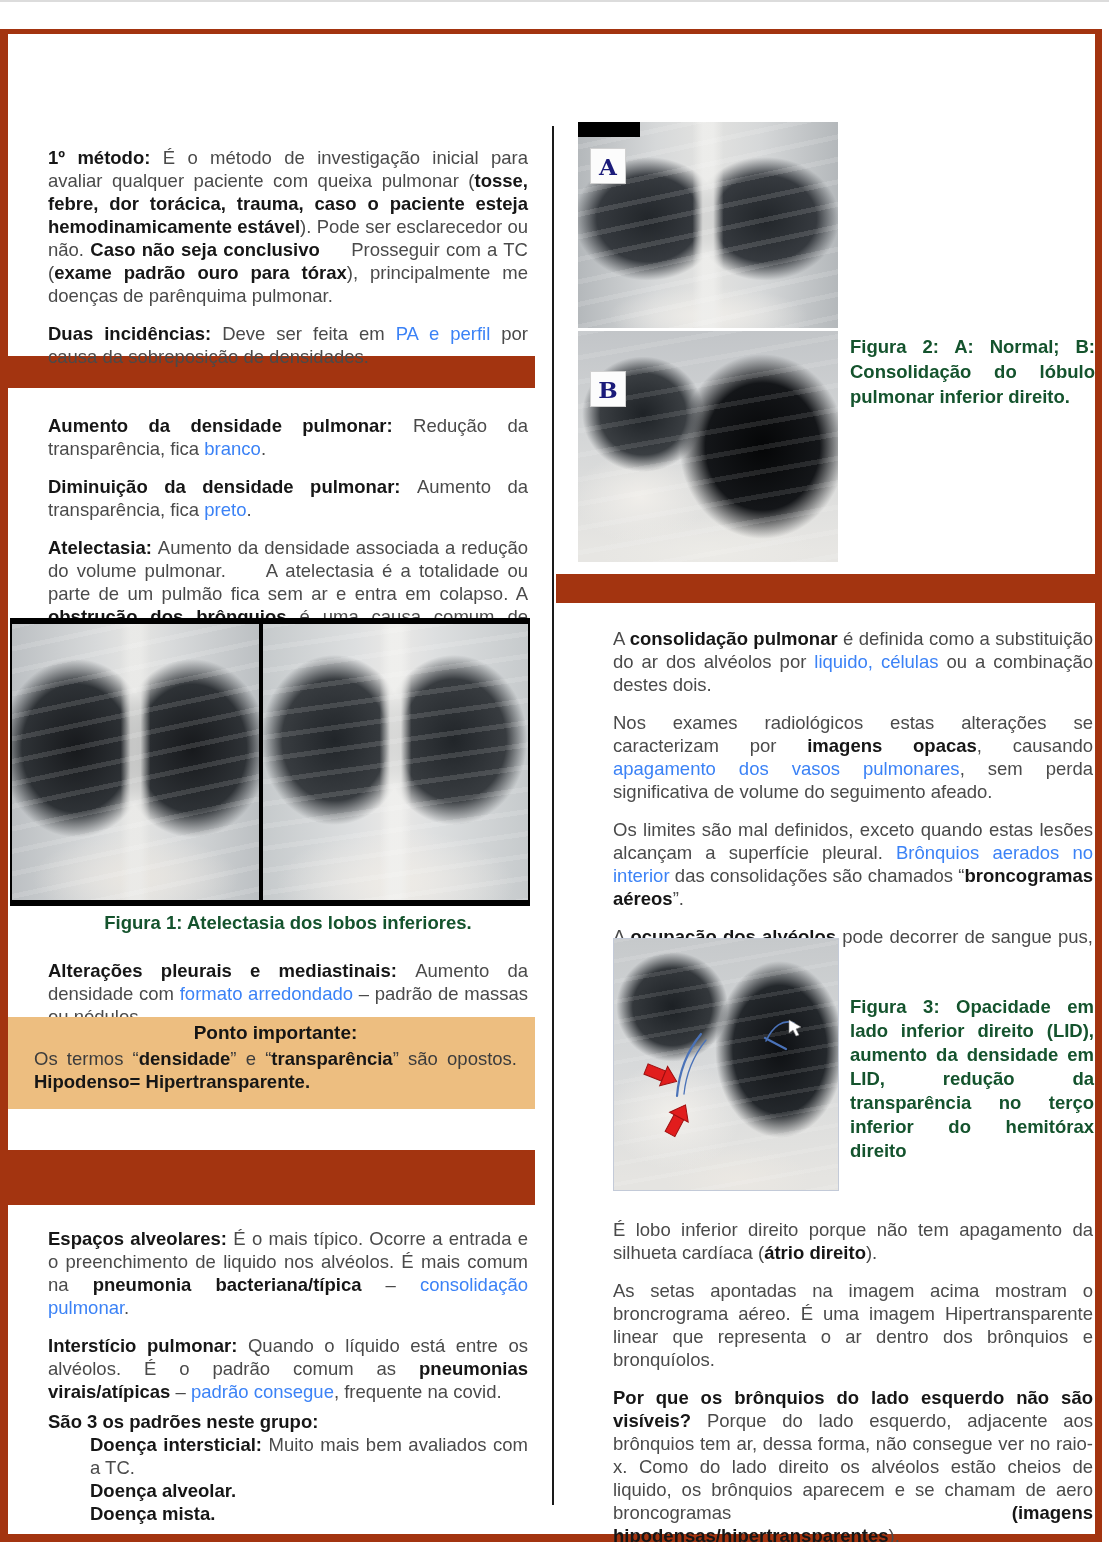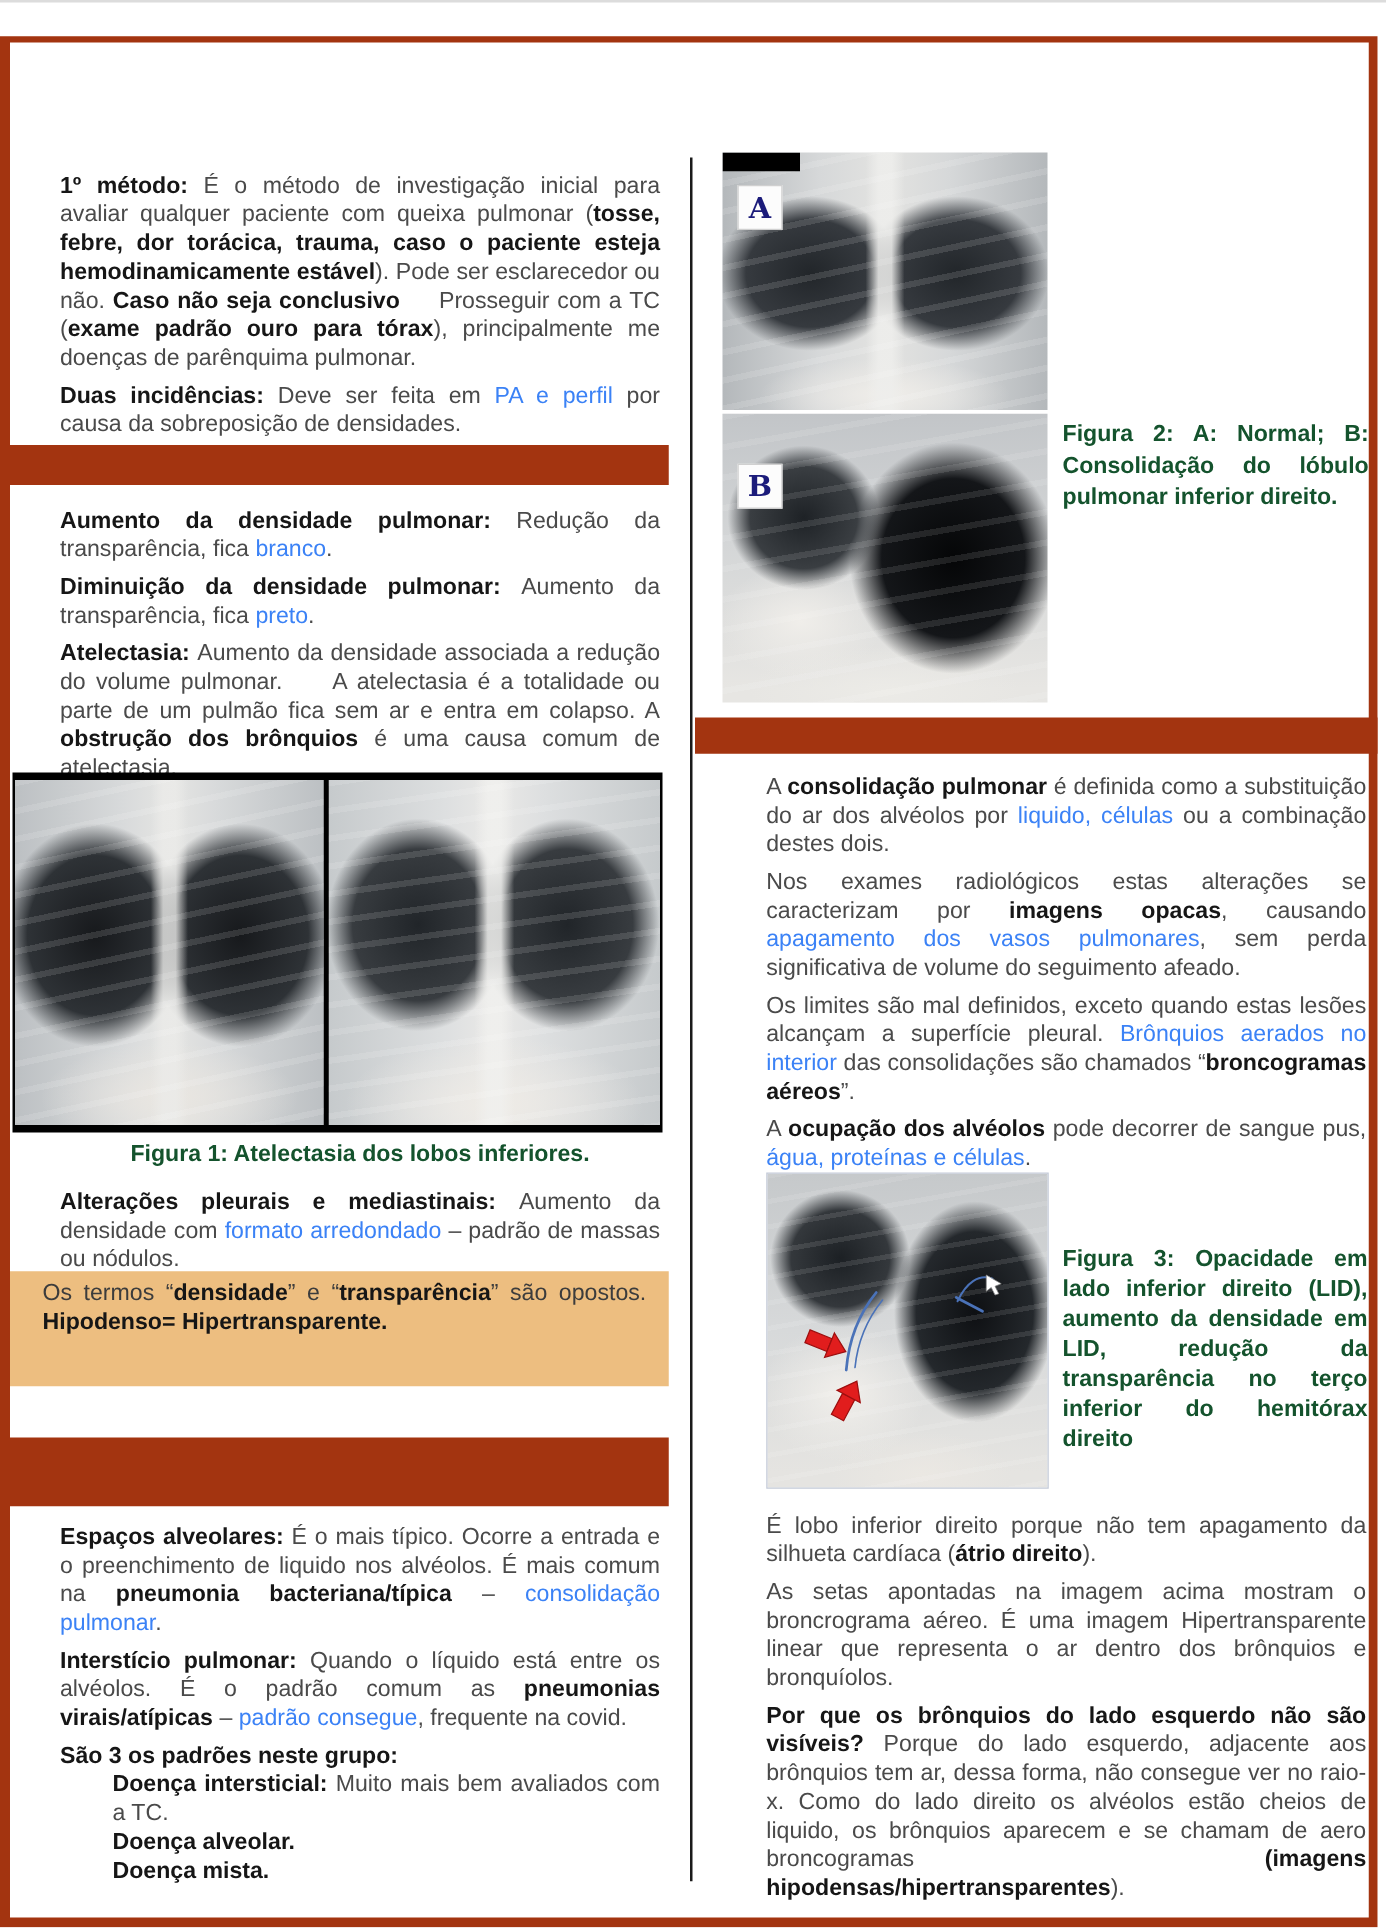--- a/index.html
+++ b/index.html
@@ -15,21 +15,21 @@
   .band3{left:556px;top:574px;width:546px;height:29px;}
 
   .block{position:absolute;}
   .g1{left:48px;top:131px;width:480px;}
   .g2{left:48px;top:399px;width:480px;}
   .g3{left:48px;top:944px;width:480px;}
   .g4{left:48px;top:1212px;width:480px;}
   .r1{left:613px;top:612px;width:480px;}
   .r2{left:613px;top:1203px;width:480px;}
 
-  .para{font-size:18.5px;line-height:23px;color:#4a4a4a;text-align:justify;margin:5px 0 7px 0;}
+  .para{font-size:18.5px;line-height:23px;color:#4a4a4a;text-align:justify;margin:15px 0 7px 0;}
   .para:last-child{margin-bottom:0;}
   .b{font-weight:700;color:#161616;}
   .o{color:#3b82f6;}
   .lvl{padding-left:42px;margin:0;}
   .nomargin{margin:0;}
 
   .cap1,.cap2,.cap3{position:absolute;font-weight:700;color:#14532d;font-size:18.5px;}
   .cap1{left:48px;top:911px;width:480px;text-align:center;line-height:24px;}
   .cap2{left:850px;top:334px;width:245px;text-align:justify;line-height:25px;}
   .cap3{left:850px;top:995px;width:244px;text-align:justify;line-height:24px;}
@@ -116,20 +116,21 @@
     <div class="xray x-f1a"></div>
     <div class="xray x-f1b"></div>
   </div>
   <div class="cap1">Figura 1: Atelectasia dos lobos inferiores.</div>
 
   <div class="block g3">
     <p class="para"><span class="b">Alterações pleurais e mediastinais: </span><span>Aumento da densidade com </span><span class="o">formato arredondado</span><span> – padrão de massas ou nódulos.</span></p>
   </div>
 
   <div class="impbox">
+    <div class="impbox-title">Ponto importante:</div>
     <p class="para nomargin"><span>Os termos “</span><span class="b">densidade</span><span>” e “</span><span class="b">transparência</span><span>” são opostos. </span><span class="b">Hipodenso= Hipertransparente.</span></p>
   </div>
 
   <div class="block g4">
     <p class="para"><span class="b">Espaços alveolares: </span><span>É o mais típico. Ocorre a entrada e o preenchimento de liquido nos alvéolos. É mais comum na </span><span class="b">pneumonia bacteriana/típica</span><span> – </span><span class="o">consolidação pulmonar</span><span>.</span></p>
     <p class="para"><span class="b">Interstício pulmonar: </span><span>Quando o líquido está entre os alvéolos. É o padrão comum as </span><span class="b">pneumonias virais/atípicas</span><span> – </span><span class="o">padrão consegue</span><span>, frequente na covid.</span></p>
     <p class="para nomargin"><span class="b">São 3 os padrões neste grupo:</span></p>
     <p class="para lvl"><span class="b">Doença intersticial: </span><span>Muito mais bem avaliados com a TC.</span></p>
     <p class="para lvl"><span class="b">Doença alveolar.</span></p>
     <p class="para lvl"><span class="b">Doença mista.</span></p>

